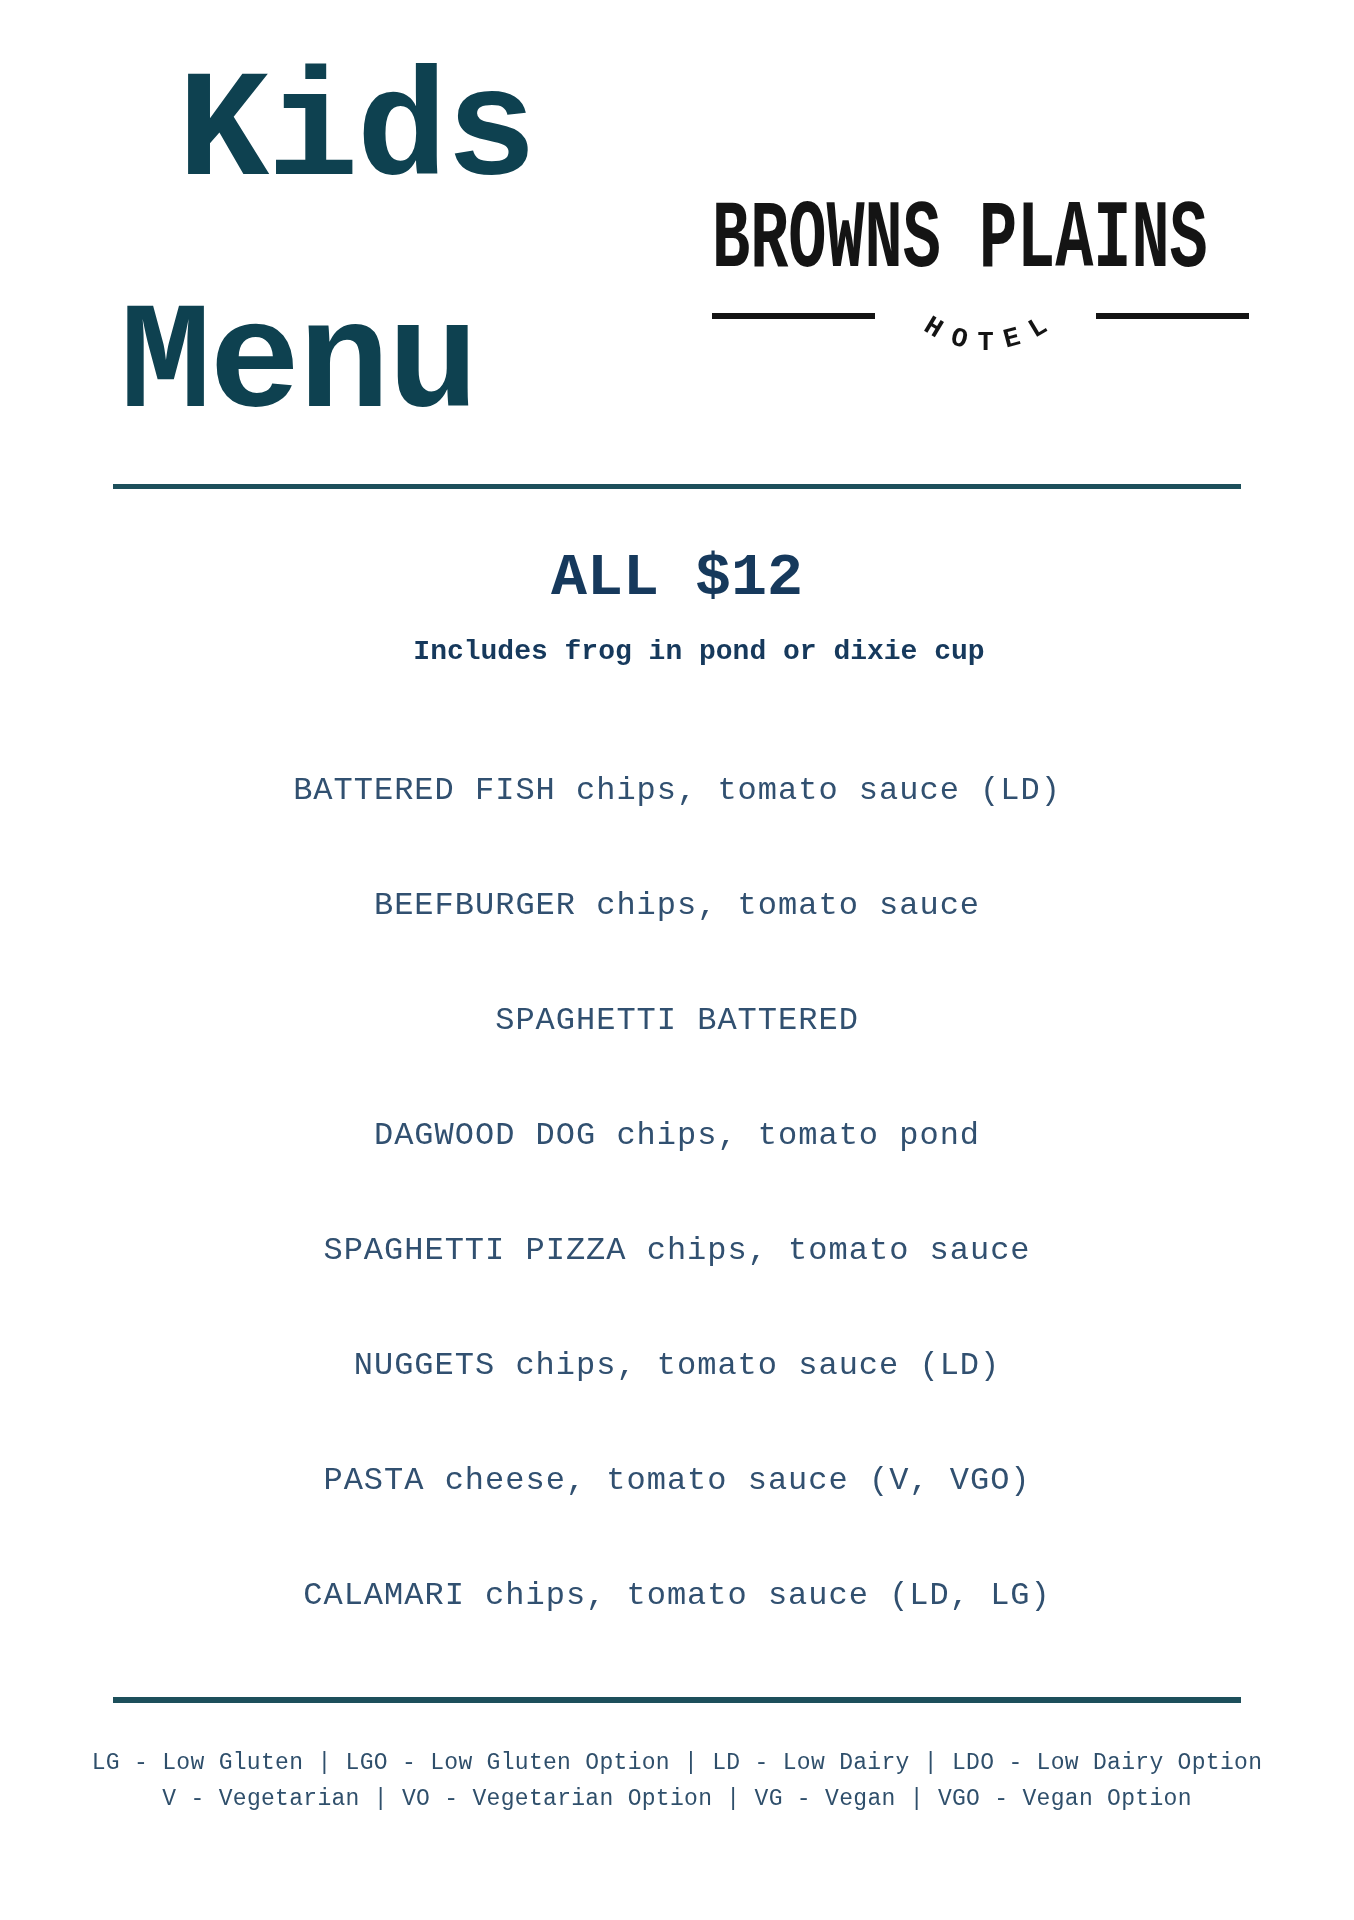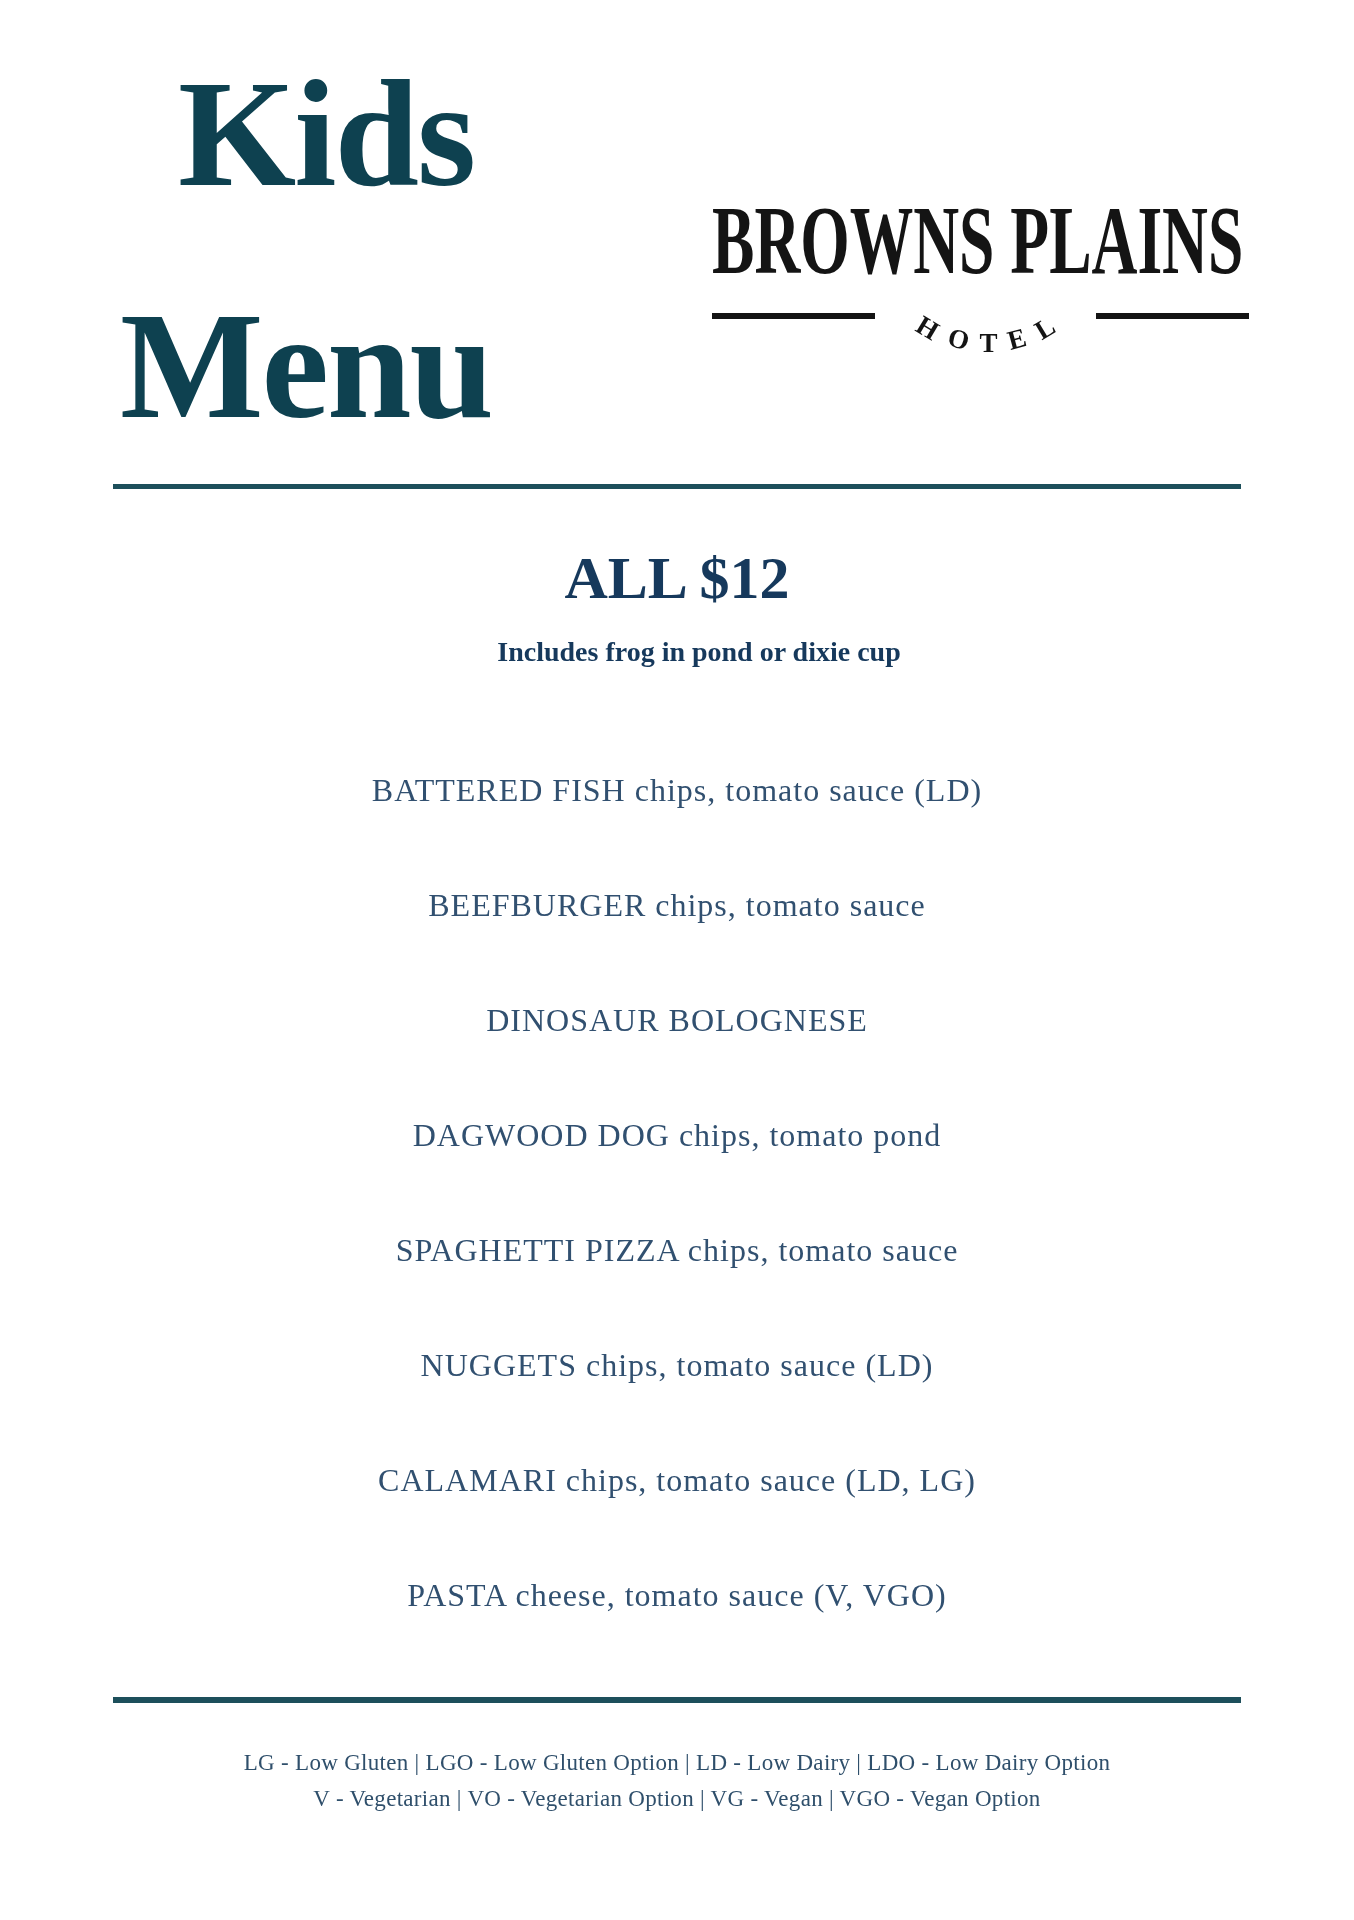--- a/index.html
+++ b/index.html
@@ -7,21 +7,21 @@
     padding: 0;
     background: #ffffff;
   }
   .page {
     position: relative;
     width: 1354px;
     height: 1920px;
     margin: 0 auto;
     background: #ffffff;
     overflow: hidden;
-    font-family: Liberation Serif, serif;
+    font-family: Liberation Mono, monospace;
   }
 
   
   .title-line {
     position: absolute;
     font-weight: 700;
     font-size: 152px;
     line-height: 1;
     letter-spacing: -2px;
     color: #0e4150;
@@ -163,28 +163,28 @@
   </div>
 
   <div class="divider top"></div>
 
   <div class="price-header">ALL $12</div>
   <div class="includes">Includes frog in pond or dixie cup</div>
 
   <div class="items">
     <div class="item">BATTERED FISH chips, tomato sauce (LD)</div>
     <div class="item">BEEFBURGER chips, tomato sauce</div>
-    <div class="item">DINOSAUR BOLOGNESE</div>
+    <div class="item">SPAGHETTI BATTERED</div>
     <div class="item">
       <span>DAGWOOD DOG chips, tomato pond</span>
     </div>
     <div class="item">SPAGHETTI PIZZA chips, tomato sauce</div>
     <div class="item">NUGGETS chips, tomato sauce (LD)</div>
+    <div class="item">PASTA cheese, tomato sauce (V, VGO)</div>
     <div class="item">CALAMARI chips, tomato sauce (LD, LG)</div>
-    <div class="item">PASTA cheese, tomato sauce (V, VGO)</div>
   </div>
 
   <div class="divider bottom"></div>
 
   <div class="footer">
     <div>LG - Low Gluten | LGO - Low Gluten Option | LD - Low Dairy | LDO - Low Dairy Option</div>
     <div>V - Vegetarian | VO - Vegetarian Option | VG - Vegan | VGO - Vegan Option</div>
   </div>
 
 </div>

